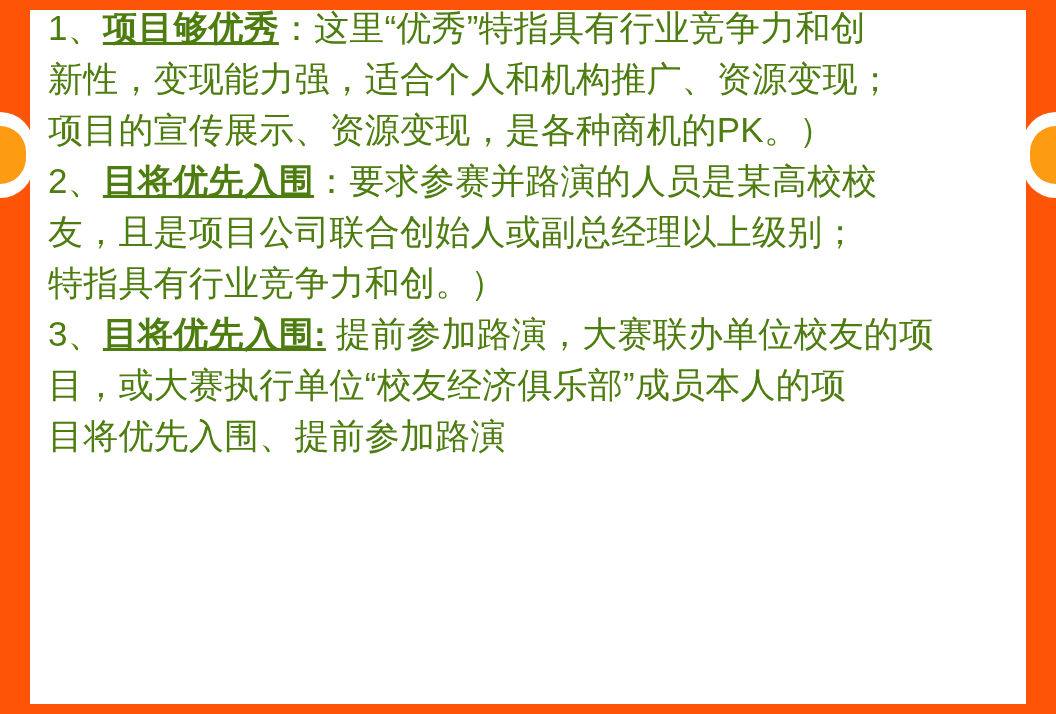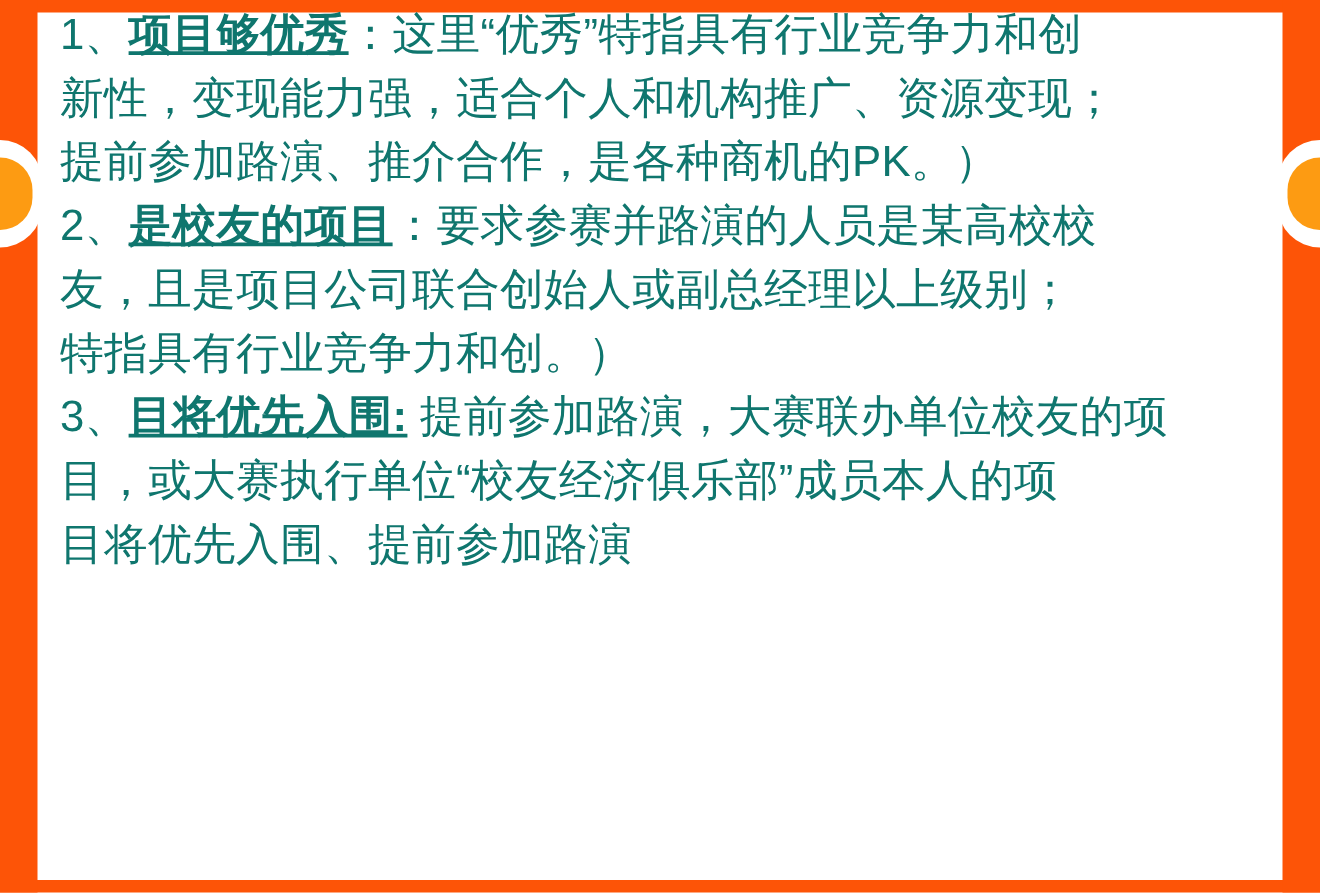--- a/index.html
+++ b/index.html
@@ -58,21 +58,21 @@
   }
   .notch-dot.left  { left: 0;  border-top-right-radius: 30px; border-bottom-right-radius: 30px; }
   .notch-dot.right { right: 0; border-top-left-radius: 30px;  border-bottom-left-radius: 30px; }
 
   
   .content {
     position: absolute;
     left: 48px;
     top: 2px;
     width: 962px;
-    color: #0f766e;
+    color: #4d7c0f;
     font-size: 35px;
     line-height: 51px;
     letter-spacing: 0.2px;
   }
   .para {
     white-space: nowrap;
   }
   .lead {
     font-weight: bold;
     text-decoration: underline;
@@ -92,24 +92,24 @@
 <div class="notch-dot right"></div>
 
 <div class="content">
   <div class="para">
     <span>1、</span><span class="lead">项目够优秀</span><span>：这里“优秀”特指具有行业竞争力和创</span>
   </div>
   <div class="para">
     <span>新性，变现能力强，适合个人和机构推广、资源变现；</span>
   </div>
   <div class="para">
-    <span>提前参加路演、推介合作，是各种商机的PK。）</span>
+    <span>项目的宣传展示、资源变现，是各种商机的PK。）</span>
   </div>
   <div class="para">
-    <span>2、</span><span class="lead">是校友的项目</span><span>：要求参赛并路演的人员是某高校校</span>
+    <span>2、</span><span class="lead">目将优先入围</span><span>：要求参赛并路演的人员是某高校校</span>
   </div>
   <div class="para">
     <span>友，且是项目公司联合创始人或副总经理以上级别；</span>
   </div>
   <div class="para">
     <span>特指具有行业竞争力和创。）</span>
   </div>
   <div class="para">
     <span>3、</span><span class="lead">目将优先入围:</span><span> 提前参加路演，大赛联办单位校友的项</span>
   </div>

